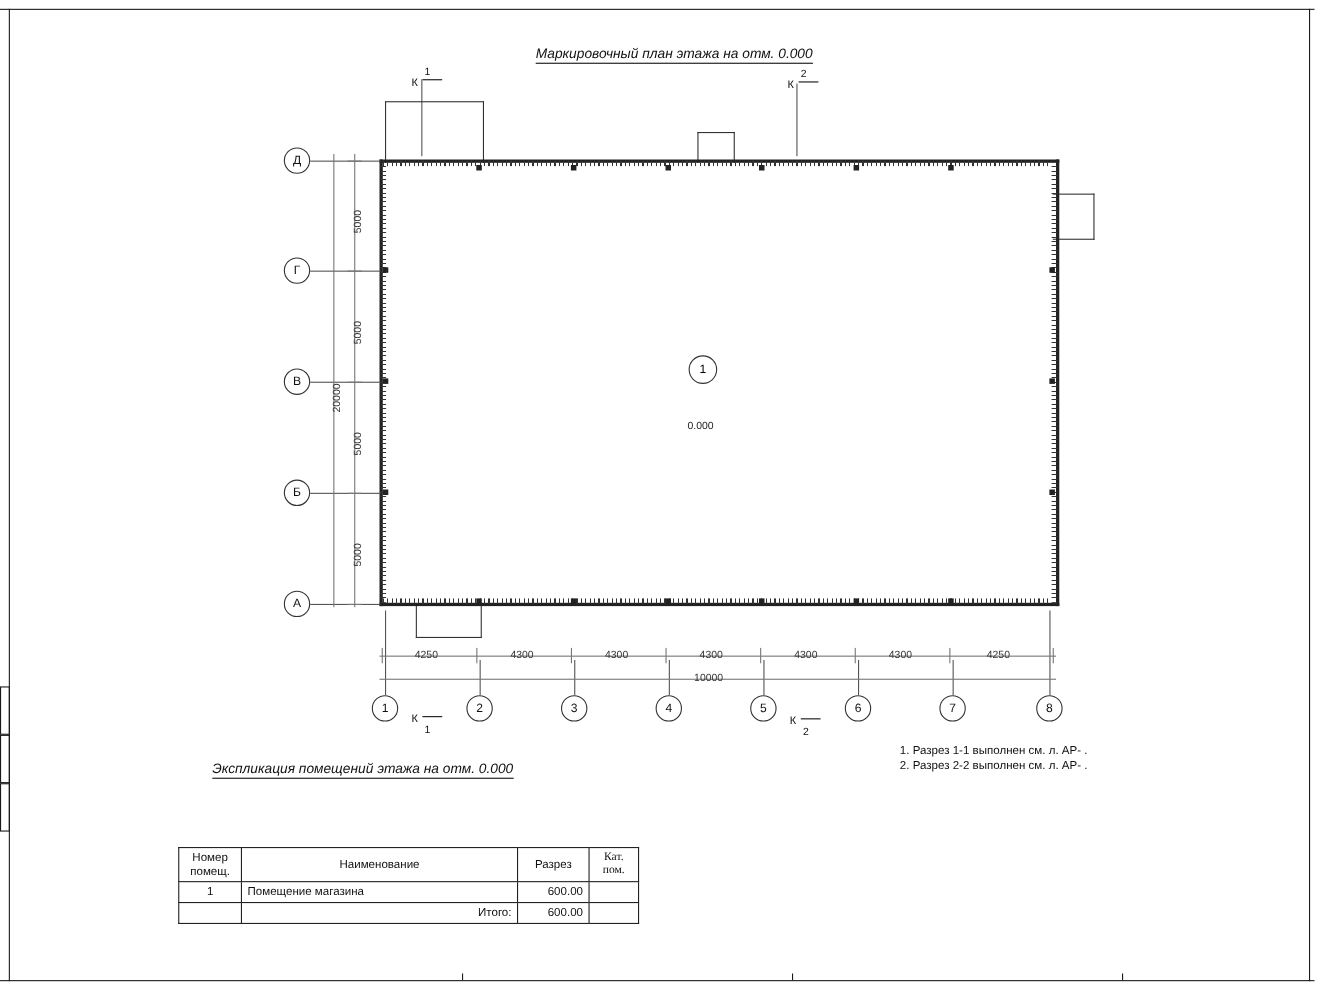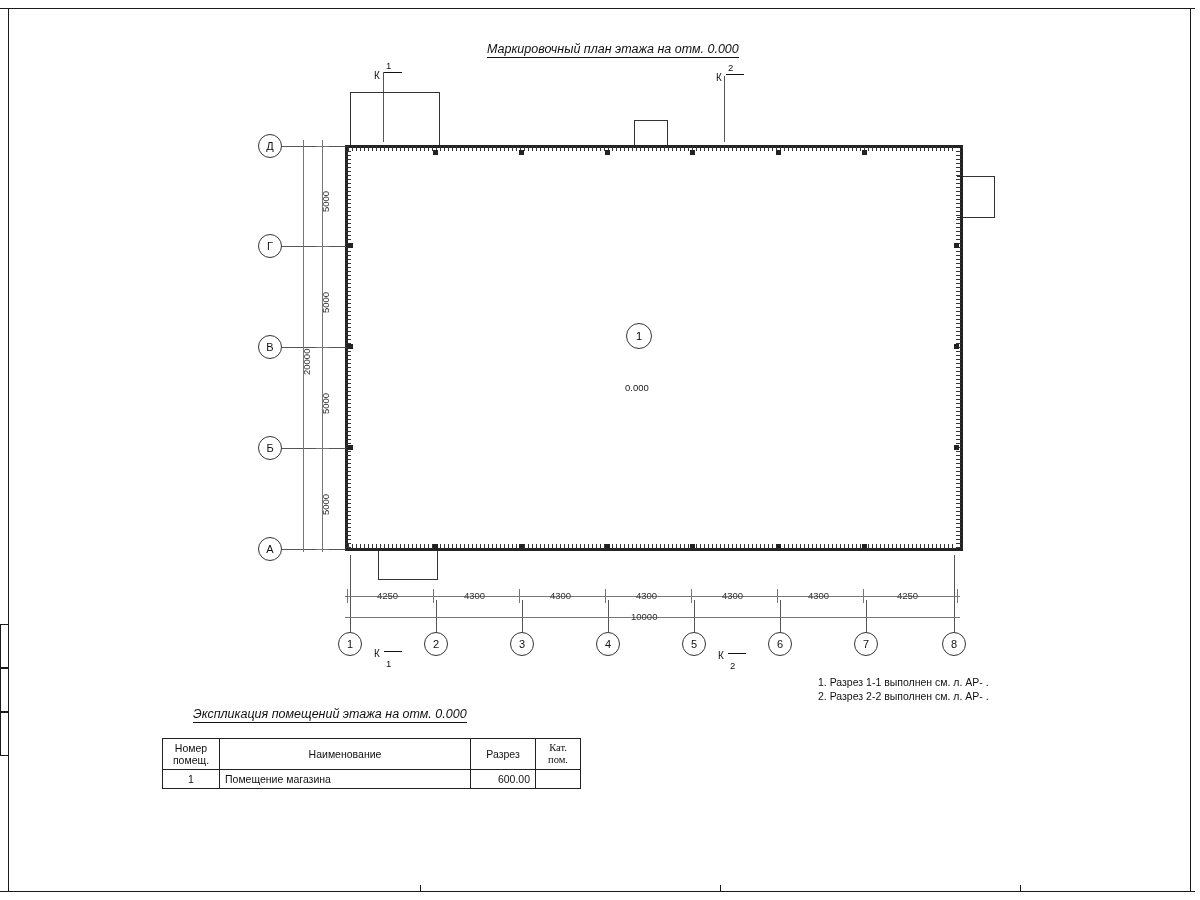--- a/index.html
+++ b/index.html
@@ -51,21 +51,21 @@
   .title-it {
     position: absolute;
     font-style: italic;
     font-size: 12.5px;
     color: #111;
     white-space: nowrap;
     border-bottom: 1px solid #111;
     padding-bottom: 1px;
   }
   #plan-title { left: 487px; top: 42px; }
-  #expl-title { left: 193px; top: 707px; }
+  #expl-title { left: 193px; top: 692px; }
 
   
   .hline { position: absolute; height: 1px; background: #2a2a2a; }
   .vline { position: absolute; width: 1px; background: #2a2a2a; }
   .thin  { background: #555; }
   .dim   { background: #777; }
 
   .wall-h { position: absolute; height: 3px; background: #222; }
   .wall-v { position: absolute; width: 3px; background: #222; }
 
@@ -143,21 +143,21 @@
     font-size: 10.5px;
     color: #111;
     line-height: 14px;
     white-space: nowrap;
   }
 
   
   #expl-table {
     position: absolute;
     left: 162px;
-    top: 738px;
+    top: 770px;
     border-collapse: collapse;
     font-size: 10.5px;
     background: #fff;
   }
   #expl-table th, #expl-table td {
     border: 1px solid #222;
     padding: 3px 5px;
     font-weight: normal;
     color: #111;
     vertical-align: middle;
@@ -347,16 +347,22 @@
         </th>
       </tr>
     </thead>
     <tbody>
       <tr>
         <td class="c-num">1</td>
         <td class="c-name c-name-val">Помещение магазина</td>
         <td class="c-area">600.00</td>
         <td class="c-cat"></td>
       </tr>
+      <tr>
+        <td class="c-num"></td>
+        <td class="c-name c-total-lbl">Итого:</td>
+        <td class="c-area">600.00</td>
+        <td class="c-cat"></td>
+      </tr>
     </tbody>
   </table>
 
 </div>
 
 </body></html>

